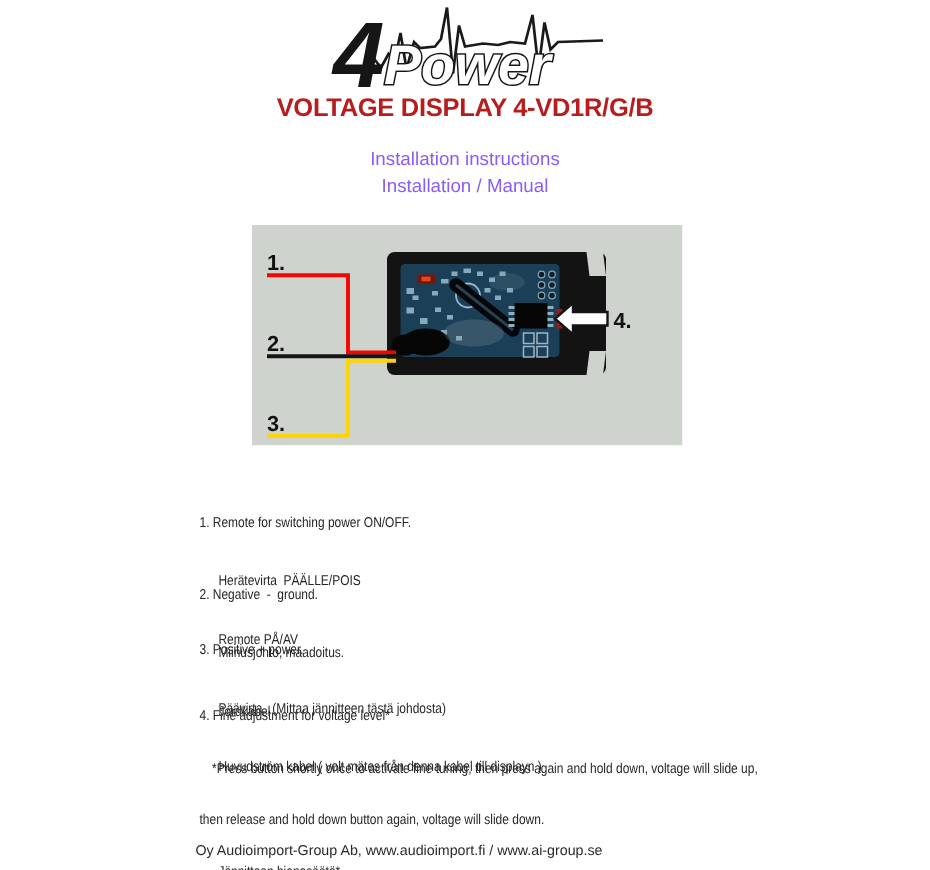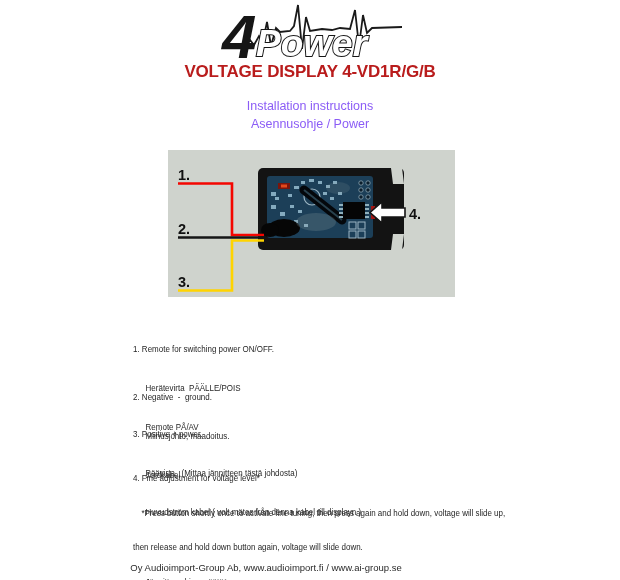--- a/index.html
+++ b/index.html
@@ -41,21 +41,21 @@
 <div class="page">
 
   <svg class="logo" viewBox="0 0 188 60">
     <path d="M24,42 L30,38 34,43 39,34 43,39 47,20 51,44 56,26 60,30 70,29 74,24 78,3 82,47 86,15 90,29 102,27 112,28 120,26 130,27 135,8 139,44 143,13 147,31 152,26 182,25" fill="none" stroke="#1a1a1a" stroke-width="1.8" stroke-linejoin="miter"></path>
     <text x="2" y="56" font-size="62" font-weight="bold" font-style="italic" fill="#161616">4</text>
     <text x="36" y="54" font-size="37" font-weight="bold" font-style="italic" fill="#ffffff" stroke="#161616" stroke-width="2" paint-order="stroke" letter-spacing="0">Power</text>
   </svg>
 
   <div class="doc-title">VOLTAGE DISPLAY 4-VD1R/G/B</div>
   <div class="doc-sub sub1">Installation instructions</div>
-  <div class="doc-sub sub2">Asennusohje / Power</div>
+  <div class="doc-sub sub2">Installation / Manual</div>
 
   <svg class="panel" viewBox="0 0 287 147">
 
     <rect x="0" y="0" width="287" height="147" fill="#cfd3cd"></rect>
 
     <rect x="90" y="18" width="146" height="82" rx="5" fill="#131313"></rect>
 
     <polygon points="223,18 234,18 236,34 225,34" fill="#cfd3cd"></polygon>
     <polygon points="225,84 236,84 234,100 223,100" fill="#cfd3cd"></polygon>
 

